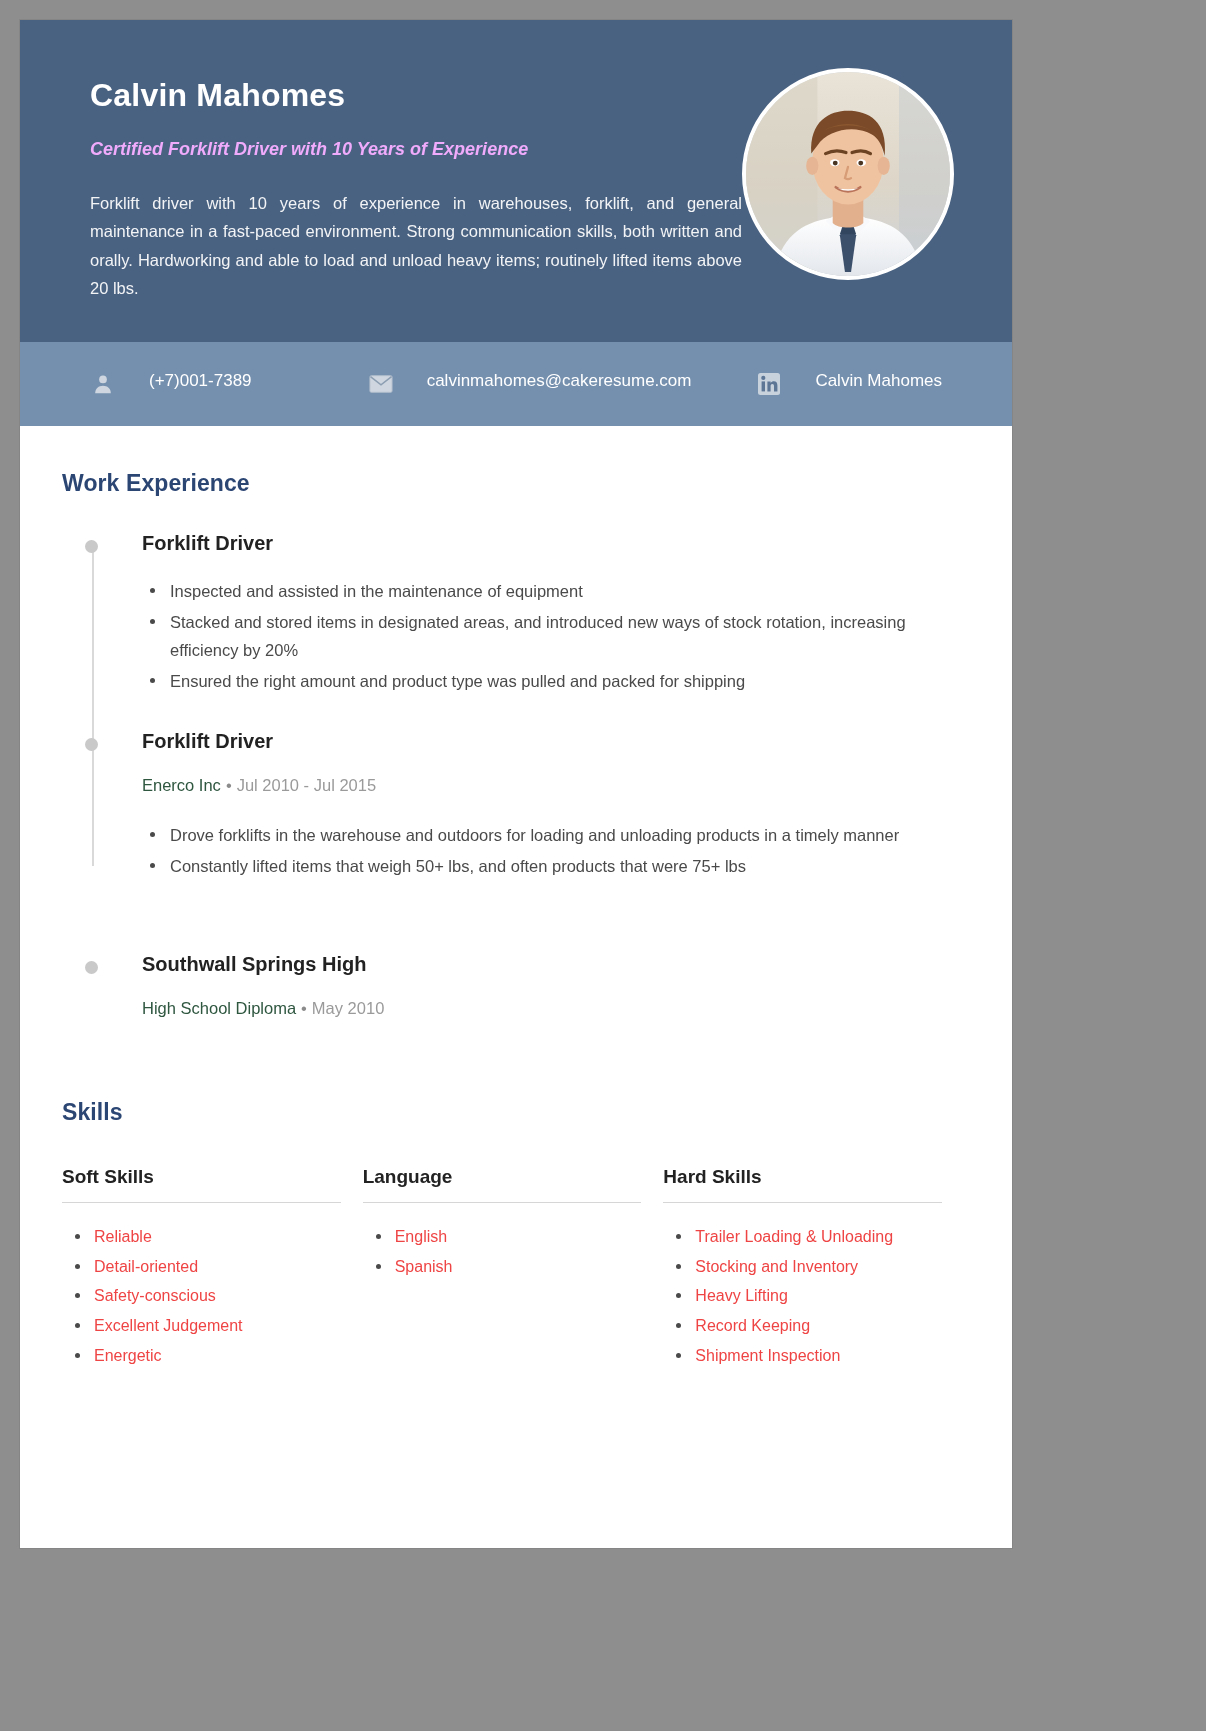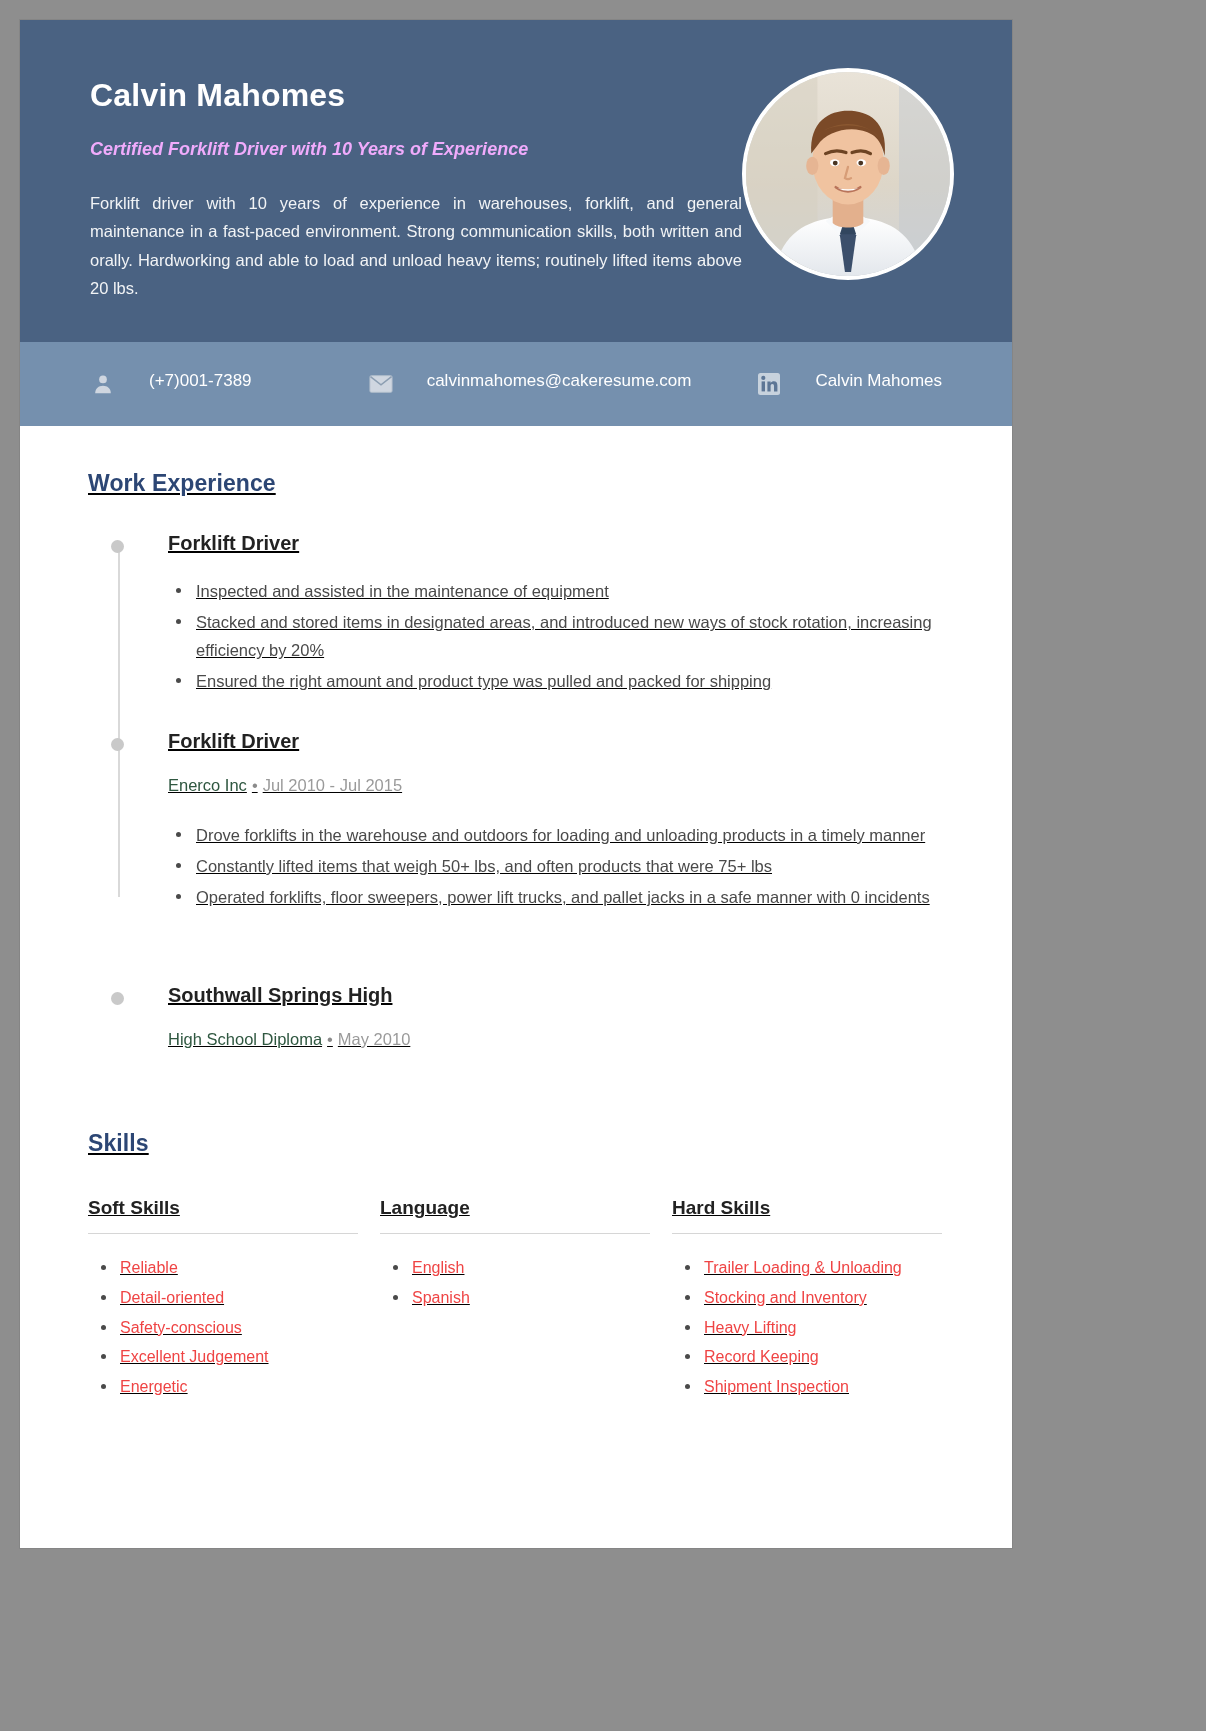--- a/index.html
+++ b/index.html
@@ -103,23 +103,22 @@
     justify-content: center;
     width: 26px;
     height: 26px;
     margin-right: 16px;
     flex: 0 0 auto;
     opacity: 0.92;
   }
   .c-icon svg { display: block; }
   
   .content {
-    padding: 44px 70px 50px 68px;
+    padding: 44px 70px 50px 42px;
     box-sizing: border-box;
-    text-decoration: underline;
   }
   .section { margin-bottom: 10px; }
   .section-title {
     color: #2c4674;
     font-size: 23px;
     font-weight: bold;
     margin: 0 0 34px 0;
     letter-spacing: 0.1px;
   }
   .section-title.skills-title { margin-bottom: 40px; }
@@ -346,21 +345,20 @@
 
         <div class="entry">
           <span class="tl-dot"></span>
           <h3 class="entry-title">Forklift Driver</h3>
           <p class="entry-meta">
             <span class="org">Enerco Inc</span><span class="sep">•</span><span class="date">Jul 2010 - Jul 2015</span>
           </p>
           <ul class="bullets">
             <li>Drove forklifts in the warehouse and outdoors for loading and unloading products in a timely manner</li>
             <li>Constantly lifted items that weigh 50+ lbs, and often products that were 75+ lbs</li>
-            <li>Operated forklifts, floor sweepers, power lift trucks, and pallet jacks in a safe manner with 0 incidents</li>
           </ul>
         </div>
 
       </div>
     </div>
 
     <div class="gap-lg"></div>
 
     <div class="section">
       <div class="timeline">

